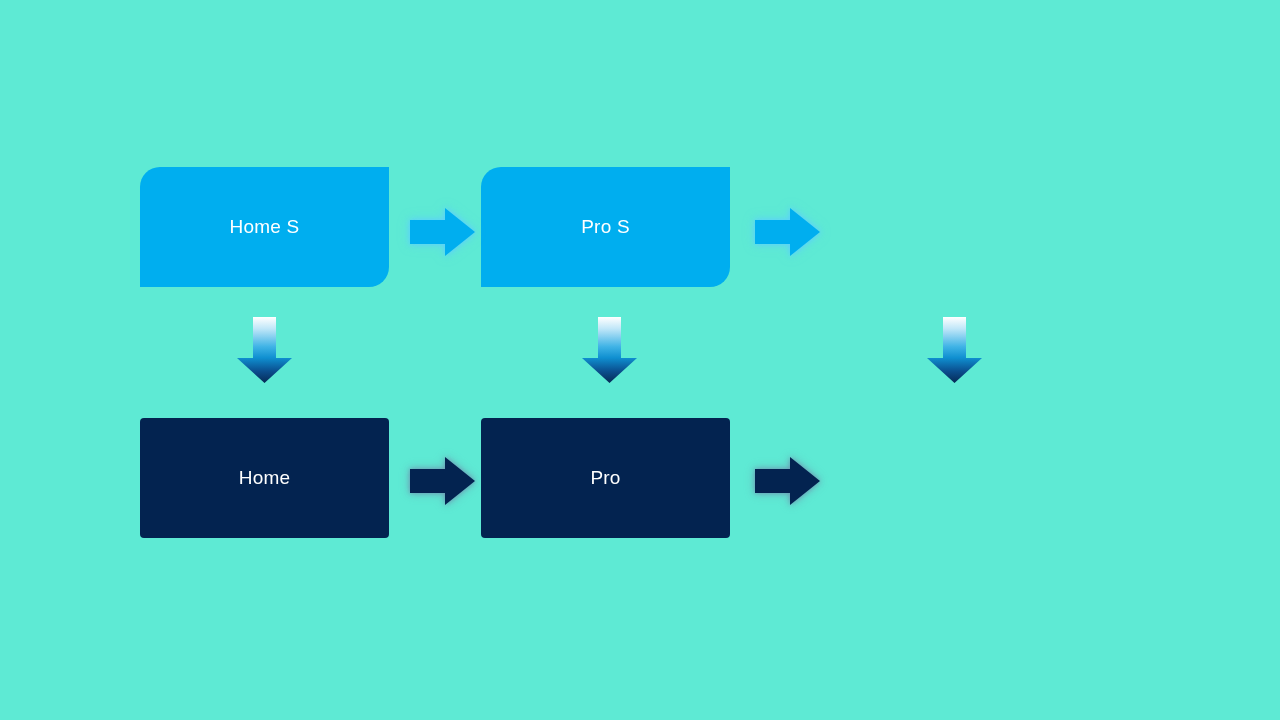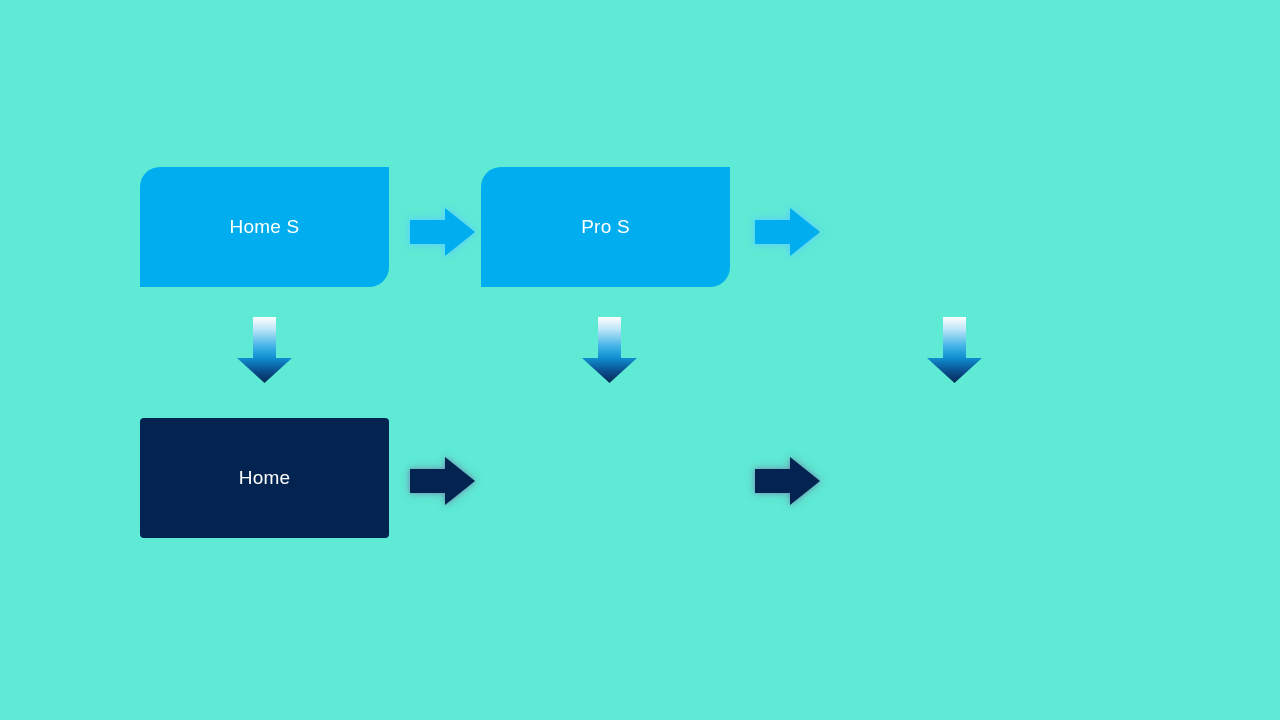--- a/index.html
+++ b/index.html
@@ -121,20 +121,23 @@
   <svg class="v-arrow col-2" viewBox="0 0 55 66">
     <path d="M16 0 L39 0 L39 41 L55 41 L27.5 66 L0 41 L16 41 Z" fill="url(#downGrad)"></path>
   </svg>
   <svg class="v-arrow col-3" viewBox="0 0 55 66">
     <path d="M16 0 L39 0 L39 41 L55 41 L27.5 66 L0 41 L16 41 Z" fill="url(#downGrad)"></path>
   </svg>
 
   <div class="node bottom col-1">
     <span>Home</span>
   </div>
+  <div class="node bottom col-2">
+    <span>Pro</span>
+  </div>
 
   <svg class="h-arrow row-bottom gap-1 navy" viewBox="0 0 65 48">
     <path d="M0 12 L35 12 L35 0 L65 24 L35 48 L35 36 L0 36 Z"></path>
   </svg>
   <svg class="h-arrow row-bottom gap-2 navy" viewBox="0 0 65 48">
     <path d="M0 12 L35 12 L35 0 L65 24 L35 48 L35 36 L0 36 Z"></path>
   </svg>
 
 </div>
 

